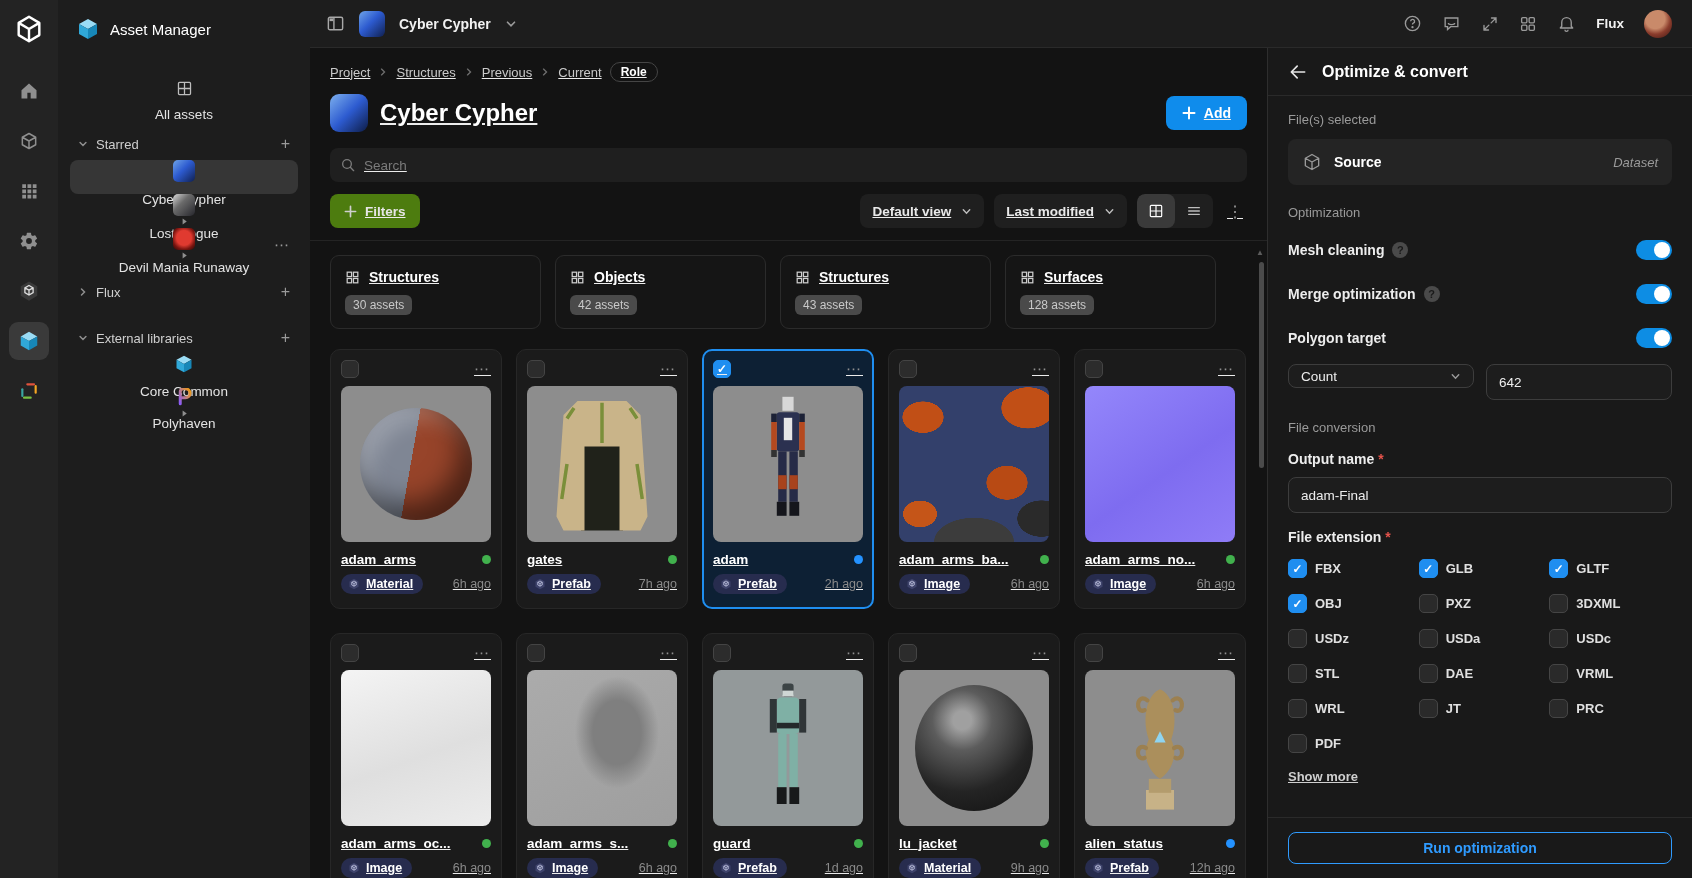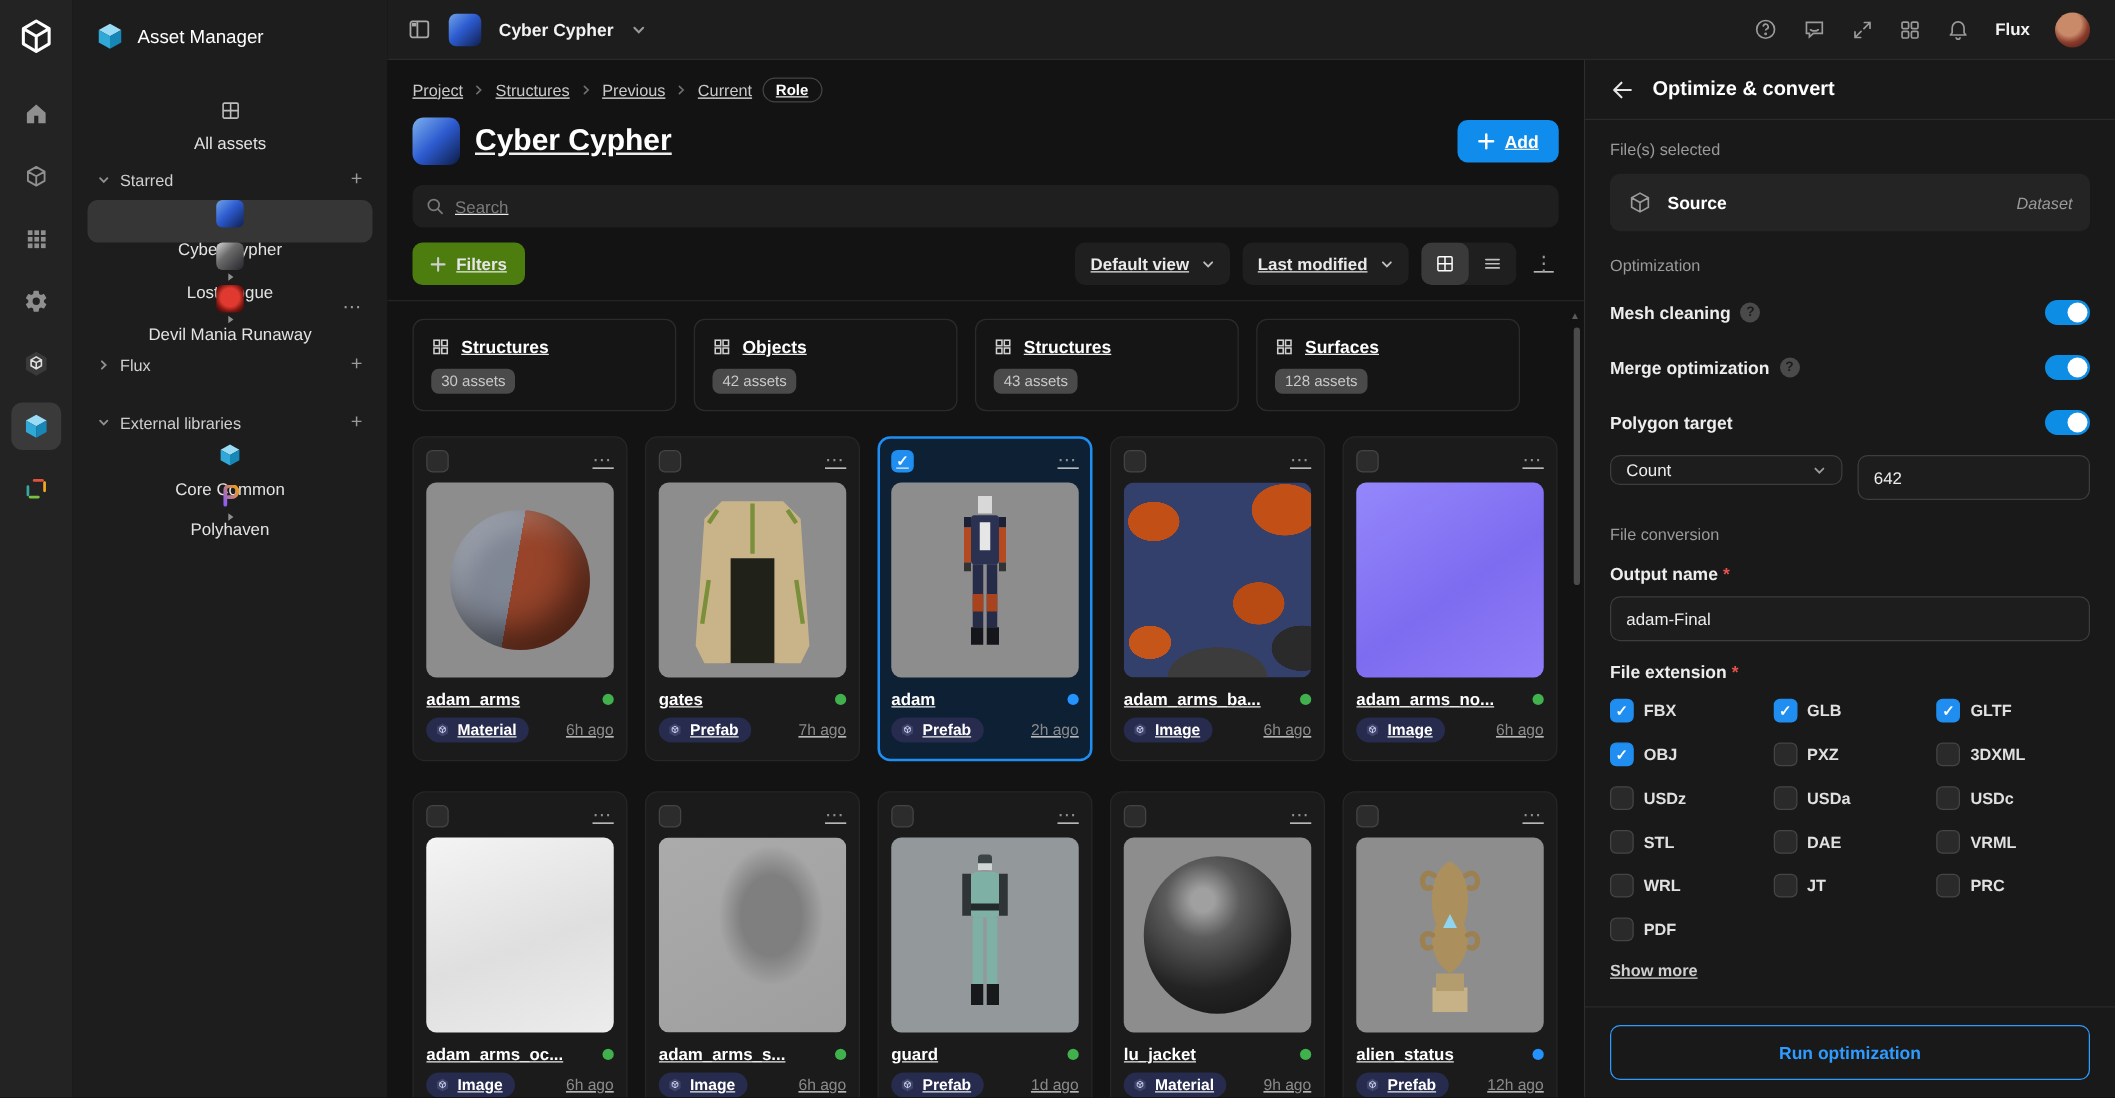--- a/index.html
+++ b/index.html
@@ -119,21 +119,21 @@
   .field-label{font-size:14px;font-weight:700;color:#ededed;margin-top:16px;display:flex;gap:4px;}
   .req{color:#e5534b;}
   .ext-grid{display:grid;grid-template-columns:repeat(3,1fr);gap:16px 8px;margin-top:14px;}
   .ext-item{display:flex;align-items:center;gap:8px;cursor:pointer;}
   .cbx{width:19px;height:19px;border-radius:5px;background:#2a2a2a;border:1px solid #454545;display:flex;align-items:center;justify-content:center;flex:none;}
   .cbx[data-checked="true"]{background:#1f8ef0;border-color:#1f8ef0;}
   .cbx[data-checked="true"]::after{content:"✓";color:#fff;font-size:12px;font-weight:700;}
   .ext-label{font-size:13px;font-weight:600;color:#e0e0e0;}
   .show-more{display:inline-block;margin-top:16px;font-size:13px;font-weight:600;color:#cfcfcf;text-decoration:underline;cursor:pointer;}
   .panel-foot{border-top:1px solid #2a2a2a;padding:14px 20px;flex:none;}
-  .run-btn{width:100%;height:44px;border-radius:8px;background:transparent;border:1.5px solid #2f9bff;color:#2f9bff;font-size:14px;font-weight:700;cursor:pointer;}
+  .run-btn{width:100%;height:32px;border-radius:8px;background:transparent;border:1.5px solid #2f9bff;color:#2f9bff;font-size:14px;font-weight:700;cursor:pointer;}
 </style>
 </head>
 <body>
 
 <nav class="rail">
   <div class="rail-logo">
     <svg width="30" height="30" viewBox="0 0 32 32">
         <path d="M16 3 L27 9.5 V22.5 L16 29 L5 22.5 V9.5 Z M16 29 V16 M16 16 L27 9.5 M16 16 L5 9.5" fill="none" stroke="#fff" stroke-width="2.6" stroke-linejoin="round"></path>
       </svg>
   </div>

